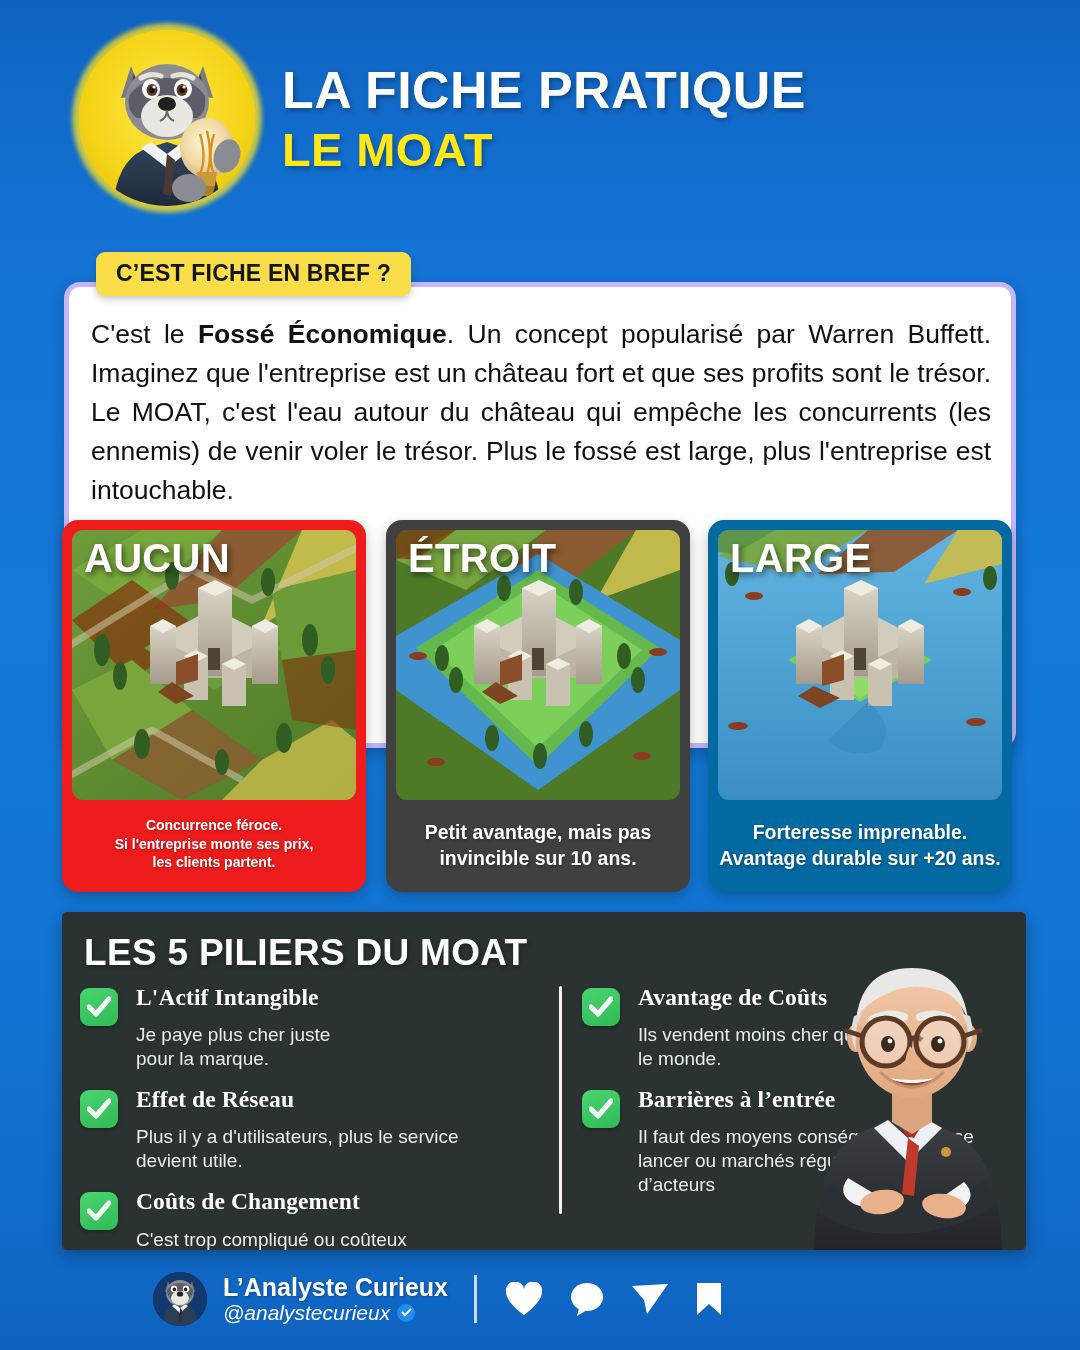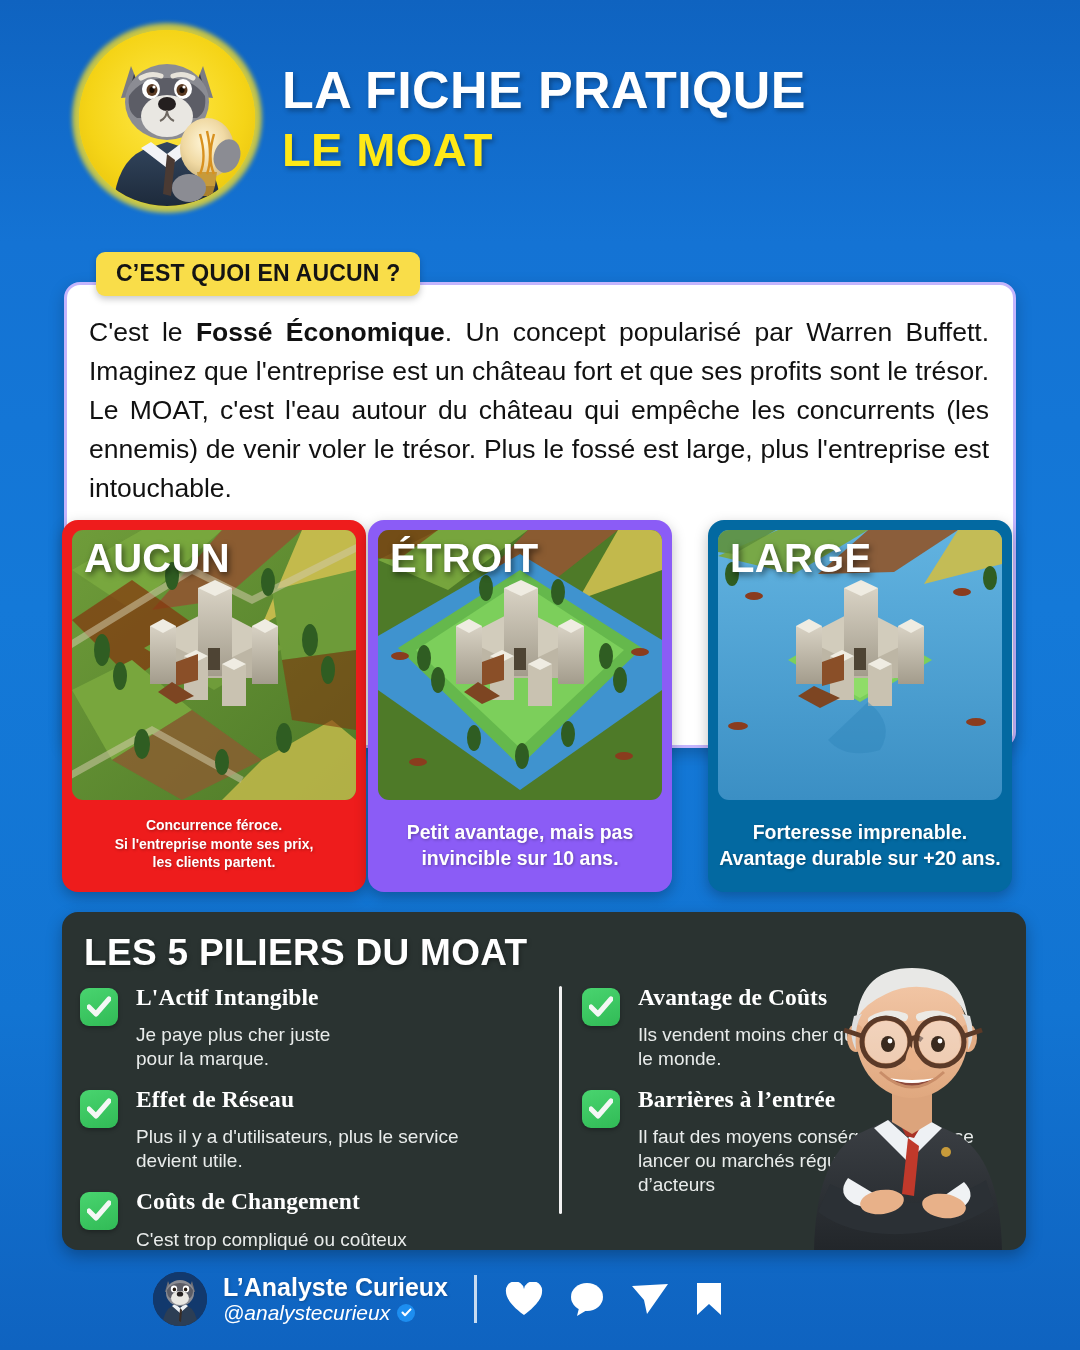--- a/index.html
+++ b/index.html
@@ -52,39 +52,39 @@
   .brief-badge {
     position: absolute; left: 32px; top: 0; z-index: 3;
     background: #f9dd49; border-radius: 9px;
     padding: 8px 20px 9px 20px;
     font-size: 23px; font-weight: bold; color: #141414;
     letter-spacing: 0.2px;
     box-shadow: 0 3px 7px rgba(0,0,0,0.22);
   }
   .brief-card {
     position: absolute; left: 0; top: 30px; width: 952px; height: 466px;
-    background: #ffffff; border: 3px solid #c4b5fd; border-radius: 16px;
+    background: #ffffff; border: 5px solid #c4b5fd; border-radius: 16px;
     box-shadow: 0 6px 16px rgba(0,0,0,0.22);
   }
   .brief-text {
     position: absolute; left: 22px; top: 28px; width: 900px;
     font-size: 26.5px; line-height: 1.47; color: #111111;
     text-align: justify; text-justify: inter-word;
   }
   .brief-text b { font-weight: bold; }
 
   
   .cards { position: absolute; left: 62px; top: 520px; width: 964px; height: 292px; }
   .card {
     position: absolute; top: 0; width: 304px; height: 372px;
     border-radius: 16px; overflow: hidden;
     box-shadow: 0 5px 14px rgba(0,0,0,0.26);
   }
   .card.c1 { left: 0;   background: #ee1c1c; }
-  .card.c2 { left: 306px; background: #8b5cf6; }
+  .card.c2 { left: 324px; background: #404040; }
   .card.c3 { left: 646px; background: #0369a1; }
 
   .card-img {
     position: absolute; left: 10px; top: 10px;
     width: 284px; height: 270px; border-radius: 11px; overflow: hidden;
   }
   .card-label {
     position: absolute; left: 22px; top: 16px; z-index: 4;
     font-size: 40px; font-weight: bold; color: #ffffff;
     letter-spacing: 0.3px;
@@ -98,21 +98,21 @@
     text-shadow: 1px 1px 3px rgba(0,0,0,0.30);
   }
   .card.c1 .card-cap { height: 96px; font-size: 14px; }
 
   
   .scene { display: block; width: 284px; height: 270px; }
 
   
   .pillars {
     position: absolute; left: 62px; top: 912px; width: 964px; height: 338px;
-    background: #2a3331; border-radius: 16px; overflow: hidden;
+    background: #2a3331; border-radius: 5px; overflow: hidden;
     box-shadow: 0 6px 16px rgba(0,0,0,0.28);
   }
   .pillars-title {
     position: absolute; left: 22px; top: 20px;
     font-size: 37px; font-weight: bold; color: #ffffff; letter-spacing: 0.3px;
     text-shadow: 1px 2px 4px rgba(0,0,0,0.35);
   }
   .col { position: absolute; top: 72px; }
   .col-left { left: 18px; width: 450px; }
   .col-right { left: 520px; width: 430px; }
@@ -233,21 +233,21 @@
     </div>
   </div>
 
   <div class="titles">
     <div class="title-main">LA FICHE PRATIQUE</div>
     <div class="title-sub">LE MOAT</div>
   </div>
 </div>
 
 <div class="brief">
-  <div class="brief-badge">C’EST QUOI EN  AUCUN ?</div>
+  <div class="brief-badge">C’EST FICHE EN  BREF ?</div>
   <div class="brief-card">
     <p class="brief-text">
       <span>C'est le </span><b>Fossé Économique</b><span>. Un concept popularisé par Warren Buffett. Imaginez que l'entreprise est un château fort et que ses profits sont le trésor. Le MOAT, c'est l'eau autour du château qui empêche les concurrents (les ennemis) de venir voler le trésor. Plus le fossé est large, plus l'entreprise est intouchable.</span>
     </p>
   </div>
 </div>
 
 <div class="cards">
 
   <div class="card c1">

